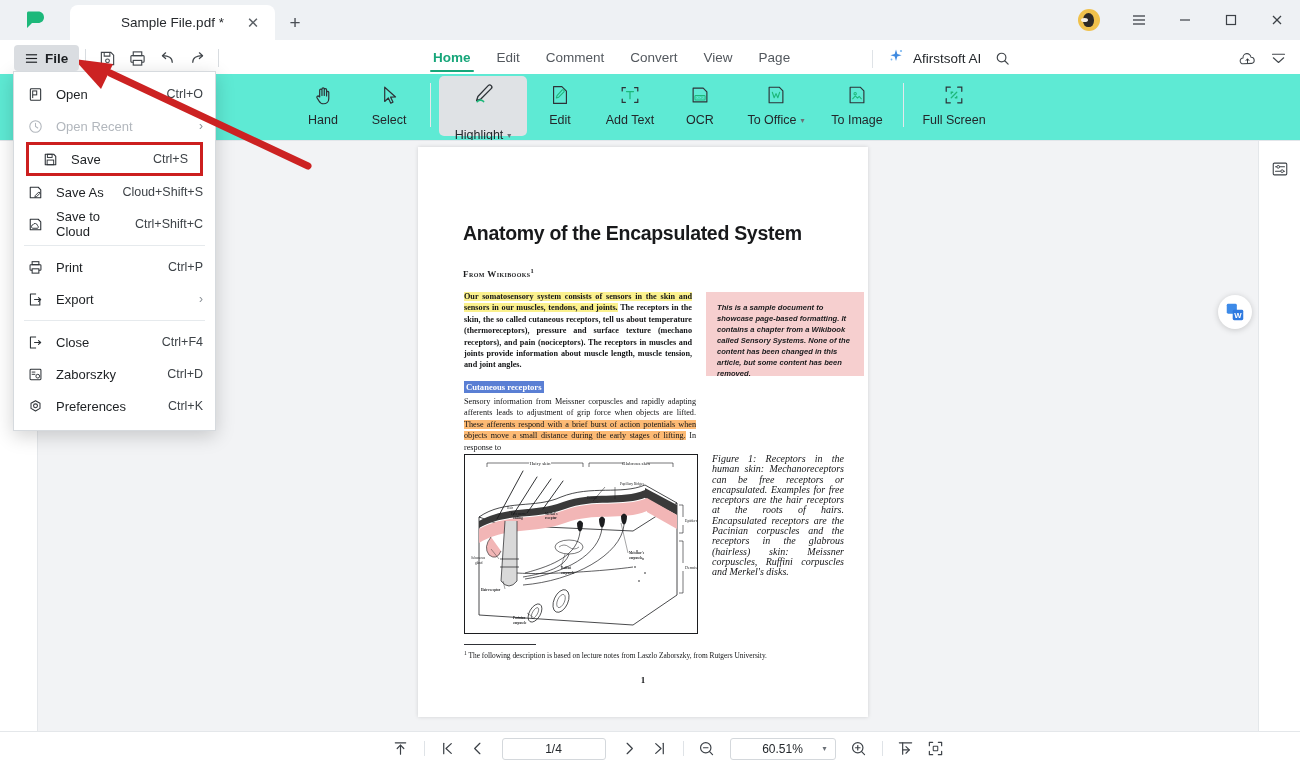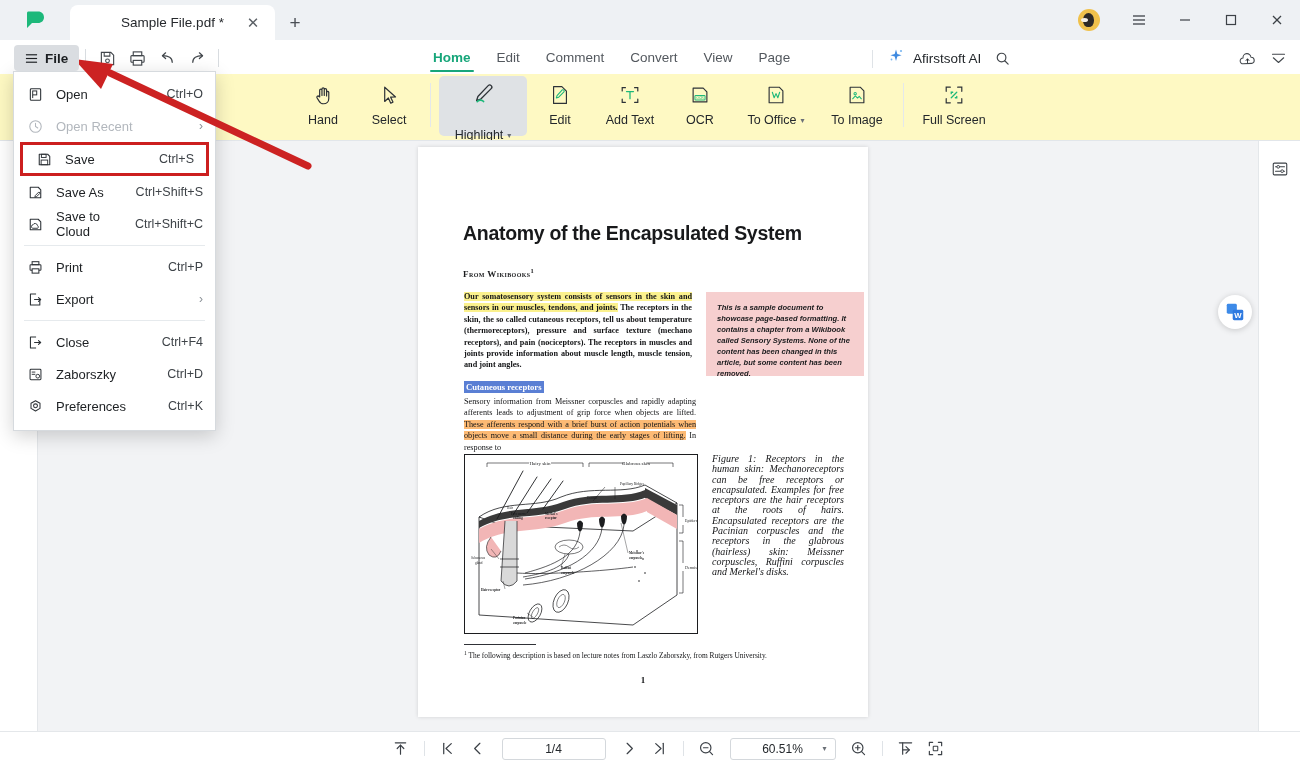--- a/index.html
+++ b/index.html
@@ -100,21 +100,21 @@
   .ribbon-right {
     position: absolute; top: 48px; left: 888px;
     display: flex; align-items: center; gap: 9px;
   }
   .ai-label { font-size: 13.5px; color: #24282c; }
   .tool-sep-v { position: absolute; top: 50px; left: 872px; width: 1px; height: 18px; background: #dfe3e7; }
 
   
   .ribbon {
     position: absolute; top: 74px; left: 0; width: 1300px; height: 66px;
-    background: #fef9c3;
+    background: #5eead4;
   }
   .rb-group { position: absolute; display: flex; align-items: flex-start; }
   .tool {
     width: 66px; height: 60px; display: flex; flex-direction: column;
     align-items: center; justify-content: flex-start; padding-top: 6px;
     gap: 5px; cursor: pointer; border-radius: 5px;
   }
   .tool.active { background: #dfe2e5; }
   .tool-ico { height: 26px; display: flex; align-items: center; justify-content: center; }
   .tool-lbl {
@@ -143,21 +143,21 @@
   .mi.disabled { color: #b2b7bd; cursor: default; }
   .mi-ico {
     width: 20px; display: flex; align-items: center;
     justify-content: flex-start; margin-right: 8px;
   }
   .mi-lbl { flex: 1; }
   .mi-key { font-size: 12.5px; color: #3e4348; }
   .mi-arrow { font-size: 12px; color: #8a9096; }
   .mi-sep { height: 1px; background: #e6eaed; margin: 5px 10px; }
   .mi.highlight-box {
-    border: 3px solid #cc1f1f; margin: 0 6px;
+    border: 3px solid #cc1f1f; margin: 0 12px;
     height: 34px;
   }
 
   
   .arrow-svg { position: absolute; top: 0; left: 0; z-index: 55; pointer-events: none; }
 
   
   .viewer {
     position: absolute; top: 141px; left: 0; width: 1300px; height: 590px;
     background: #f2f3f5;
@@ -567,21 +567,21 @@
     </div>
 
     <div class="mi">
       <span class="mi-ico">
         <svg width="15" height="15" viewBox="0 0 16 16">
             <path d="M2.4 2.4 h8.5 l2.7 2.7 v8.5 h-11.2 z" fill="none" stroke="#2d3237" stroke-width="1.15" stroke-linejoin="round"></path>
             <path d="M11.6 7.4 l1.3 1.3 l-3.8 3.8 l-1.8 0.5 l0.5 -1.8 Z" fill="none" stroke="#2d3237" stroke-width="1" stroke-linejoin="round"></path>
           </svg>
       </span>
       <span class="mi-lbl">Save As</span>
-      <span class="mi-key">Ctrl+Shift+S</span>
+      <span class="mi-key">Cloud+Shift+S</span>
     </div>
 
     <div class="mi">
       <span class="mi-ico">
         <svg width="15" height="15" viewBox="0 0 16 16">
             <path d="M2.4 2.4 h8.5 l2.7 2.7 v8.5 h-11.2 z" fill="none" stroke="#2d3237" stroke-width="1.15" stroke-linejoin="round"></path>
             <path d="M5 12 a1.9 1.9 0 0 1 0.3 -3.7 A2.5 2.5 0 0 1 10 8.9 a1.9 1.9 0 0 1 0.3 3.1 Z" fill="none" stroke="#2d3237" stroke-width="1" stroke-linejoin="round"></path>
           </svg>
       </span>
       <span class="mi-lbl">Save to Cloud</span>

